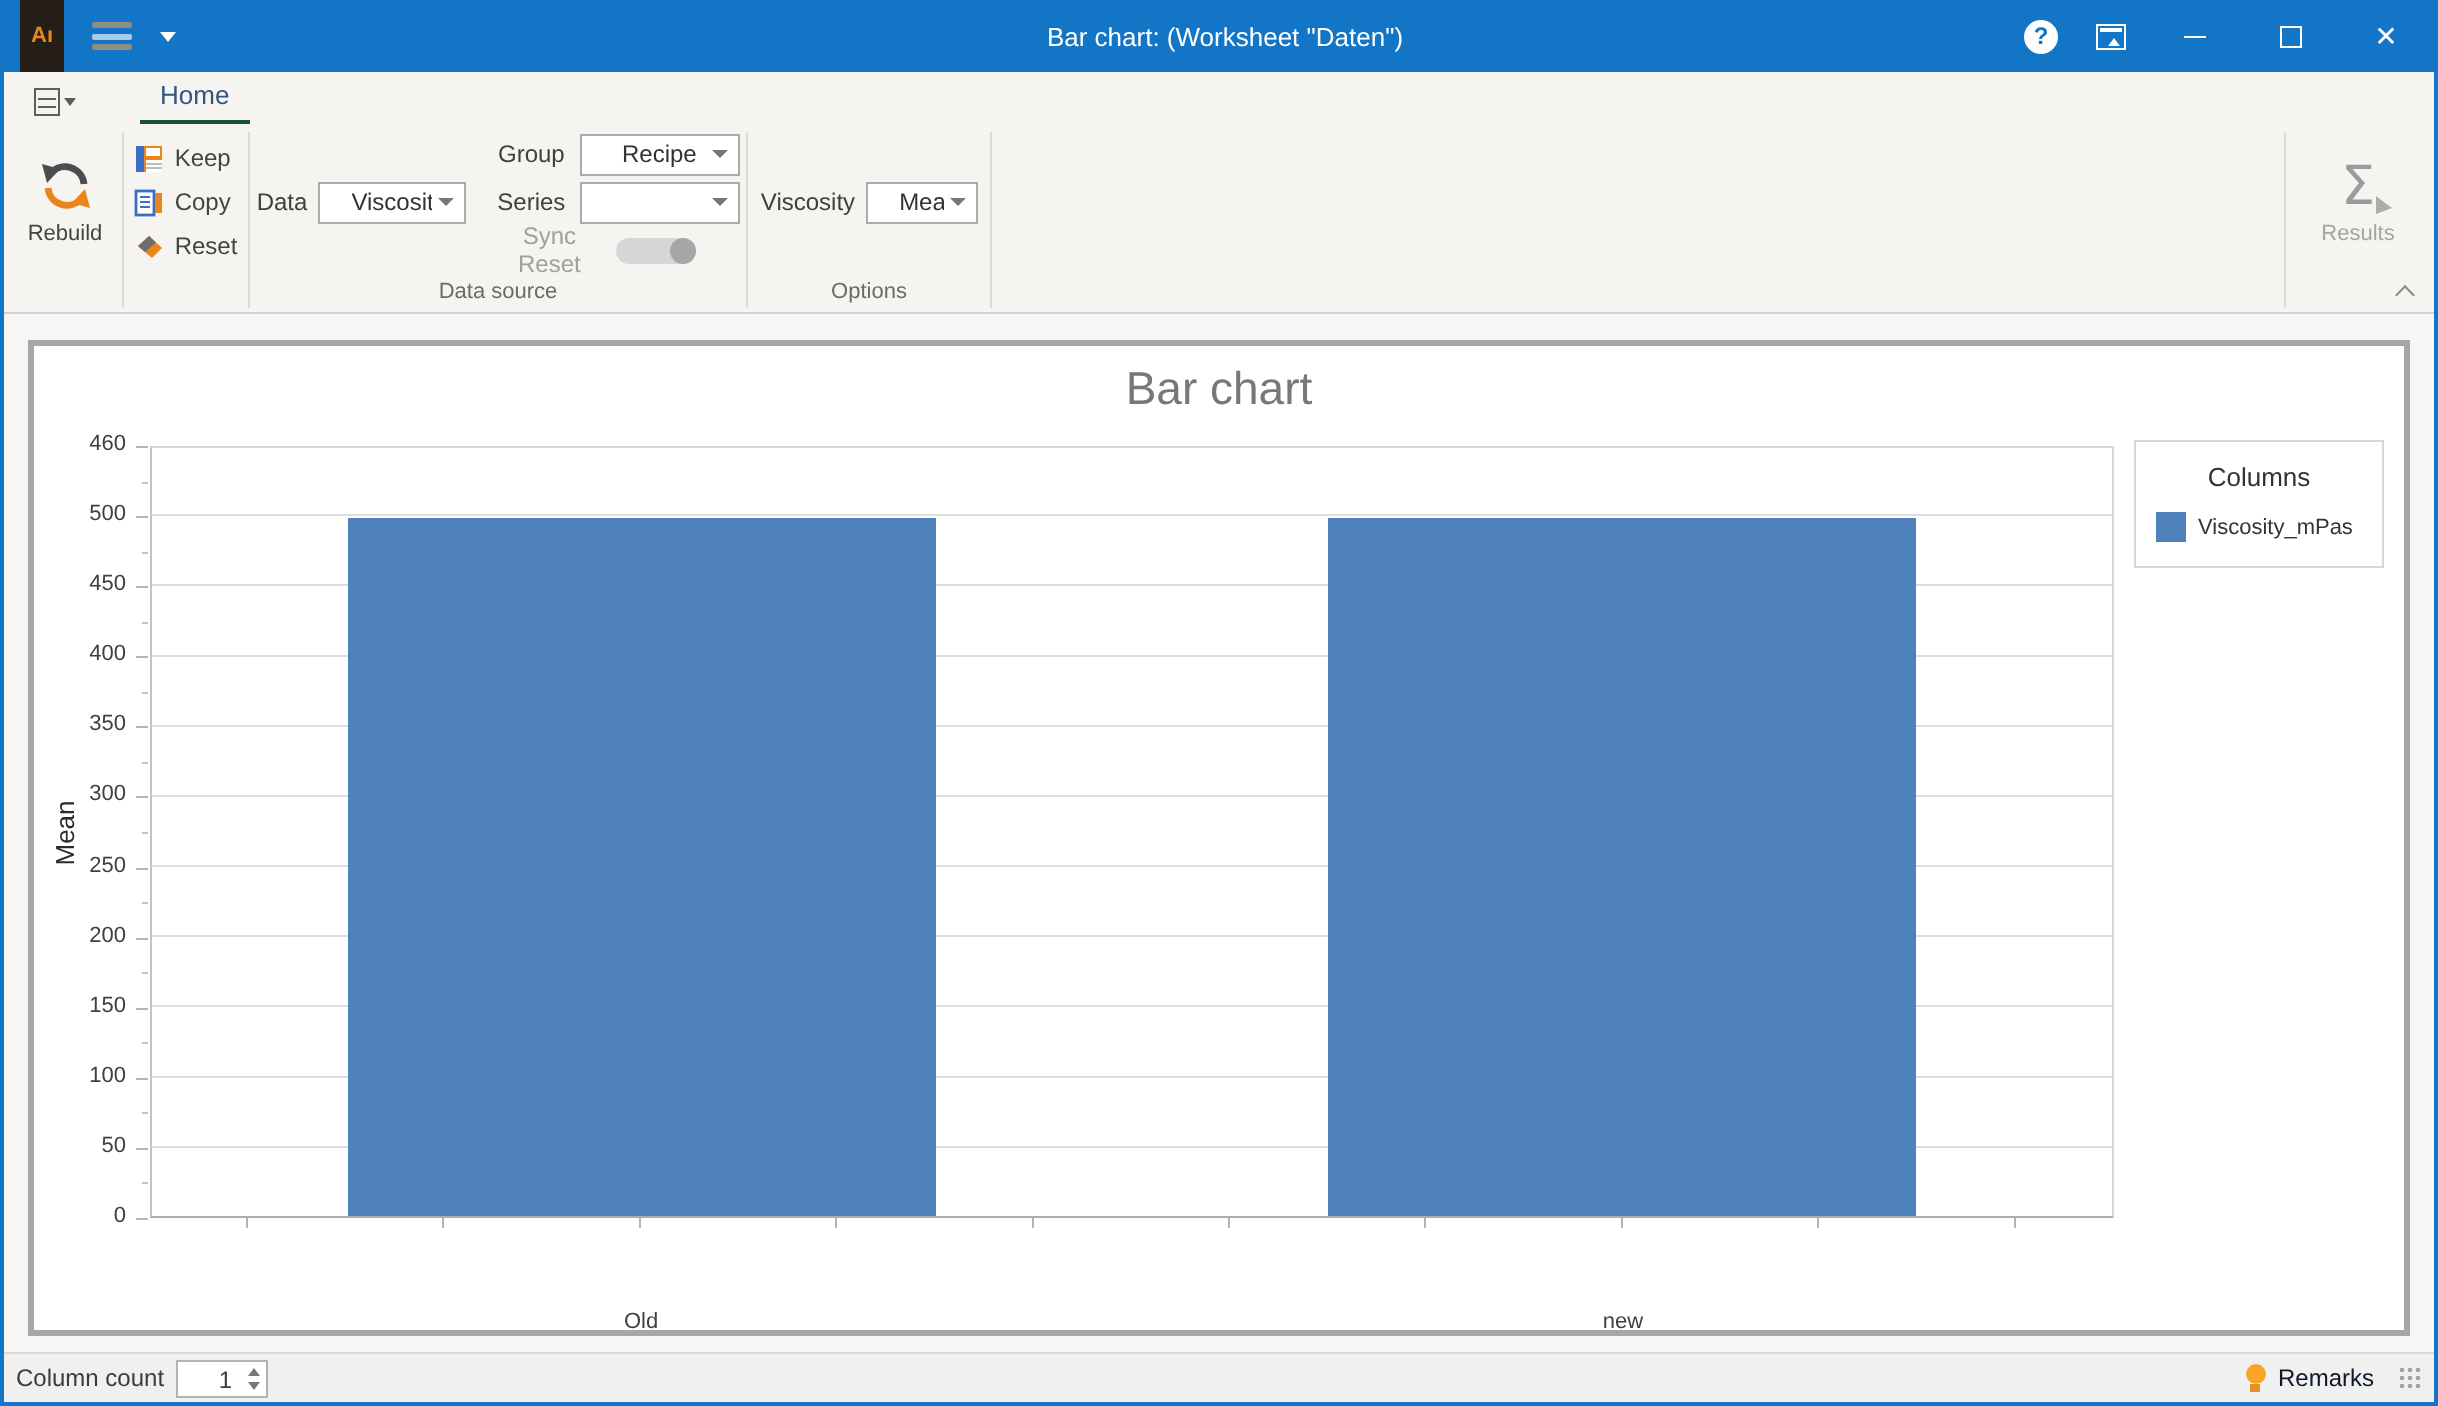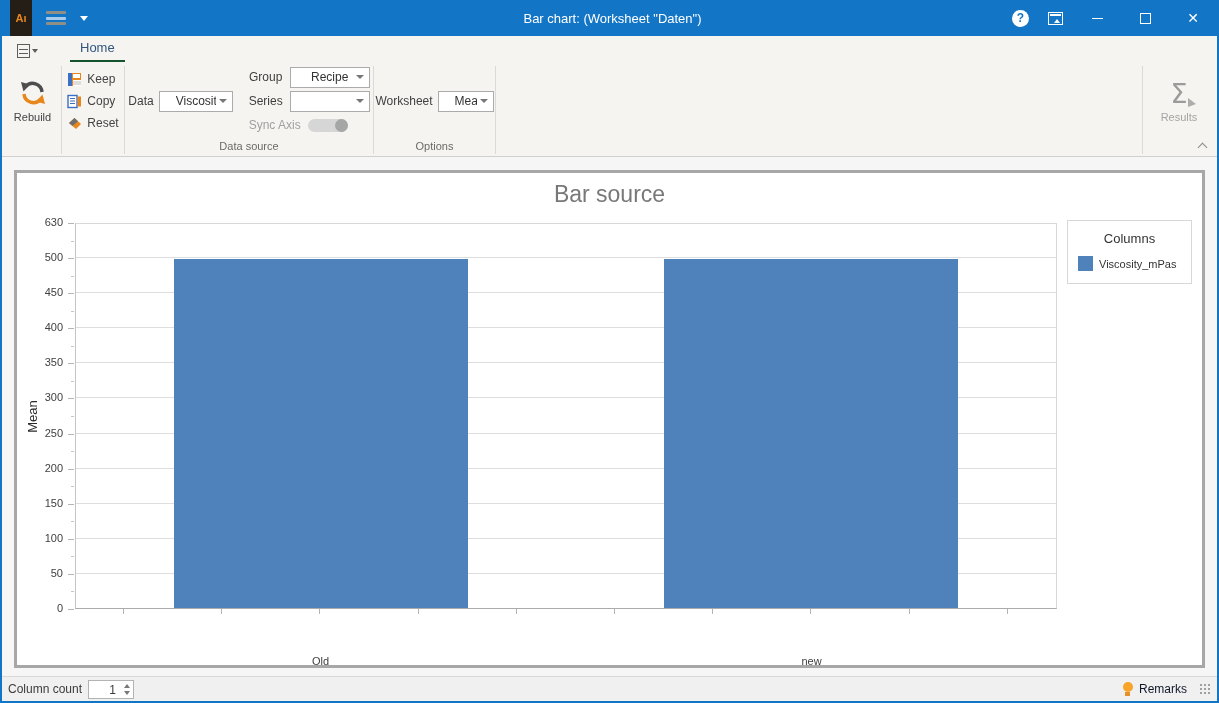--- a/index.html
+++ b/index.html
@@ -234,36 +234,36 @@
               </div>
             </div>
             <div class="field-row">
               <span class="field-label" style="width:38px;">Series</span>
               <div class="dropdown" style="width:80px;">
                 <span class="dd-val"></span>
                 <span class="dd-caret"></span>
               </div>
             </div>
             <div class="field-row" style="height:21px;">
-              <span class="field-label disabled" style="width:56px;">Sync Axis</span>
+              <span class="field-label disabled" style="width:56px;">Sync Reset</span>
               <div class="toggle">
                   <i></i>
                 </div>
             </div>
           </div>
         </div>
         <div class="rb-label">Data source</div>
       </div>
 
       <div class="rb-sep"></div>
 
       <div class="rb-group" style="width:121px;">
         <div class="rb-content">
           <div class="field-row">
-            <span class="field-label">Worksheet</span>
+            <span class="field-label">Viscosity</span>
             <div class="dropdown" style="width:56px;">
               <span class="dd-val">Mean</span>
               <span class="dd-caret"></span>
             </div>
           </div>
         </div>
         <div class="rb-label">Options</div>
       </div>
 
       <div class="rb-sep"></div>
@@ -280,21 +280,21 @@
           </div>
         </div>
         <div class="rb-label"></div>
       </div>
     </div>
     <div class="ribbon-chevron"></div>
   </div>
 
   <div class="content">
     <div class="chart-card">
-      <div class="chart-title">Bar source</div>
+      <div class="chart-title">Bar chart</div>
       <div class="yaxis-title">
           <span>Mean</span>
         </div>
       <div class="y-axis">
           <span class="ytick-label" style="top: calc(100% - 7px);">0</span>
           <i class="ytick-mark" style="top: 100%;"></i>
           <i class="ytick-mark minor" style="top: 95.4545%;"></i>
           <span class="ytick-label" style="top: calc(90.9091% - 7px);">50</span>
           <i class="ytick-mark" style="top: 90.9091%;"></i>
           <i class="ytick-mark minor" style="top: 86.3636%;"></i>
@@ -318,21 +318,21 @@
           <i class="ytick-mark minor" style="top: 31.8182%;"></i>
           <span class="ytick-label" style="top: calc(27.2727% - 7px);">400</span>
           <i class="ytick-mark" style="top: 27.2727%;"></i>
           <i class="ytick-mark minor" style="top: 22.7273%;"></i>
           <span class="ytick-label" style="top: calc(18.1818% - 7px);">450</span>
           <i class="ytick-mark" style="top: 18.1818%;"></i>
           <i class="ytick-mark minor" style="top: 13.6364%;"></i>
           <span class="ytick-label" style="top: calc(9.09091% - 7px);">500</span>
           <i class="ytick-mark" style="top: 9.09091%;"></i>
           <i class="ytick-mark minor" style="top: 4.54545%;"></i>
-          <span class="ytick-label" style="top: calc(0% - 7px);">630</span>
+          <span class="ytick-label" style="top: calc(0% - 7px);">460</span>
           <i class="ytick-mark" style="top: 0%;"></i>
         </div>
       <div class="plot">
           <div class="bar" style="left: 10%; width: 30%; height: 90.9091%; background: rgb(79, 129, 187);"></div>
           <div class="bar" style="left: 60%; width: 30%; height: 90.9091%; background: rgb(79, 129, 187);"></div>
         </div>
       <div class="x-ticks"></div>
       <div class="x-axis-labels">
           <span class="xtick-label" style="left: 25%;">Old</span>
           <span class="xtick-label" style="left: 75%;">new</span>

